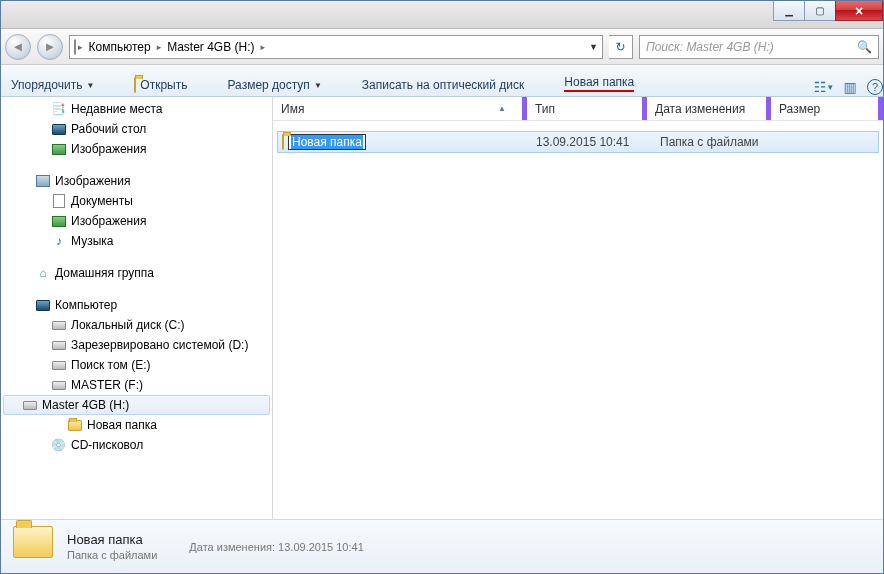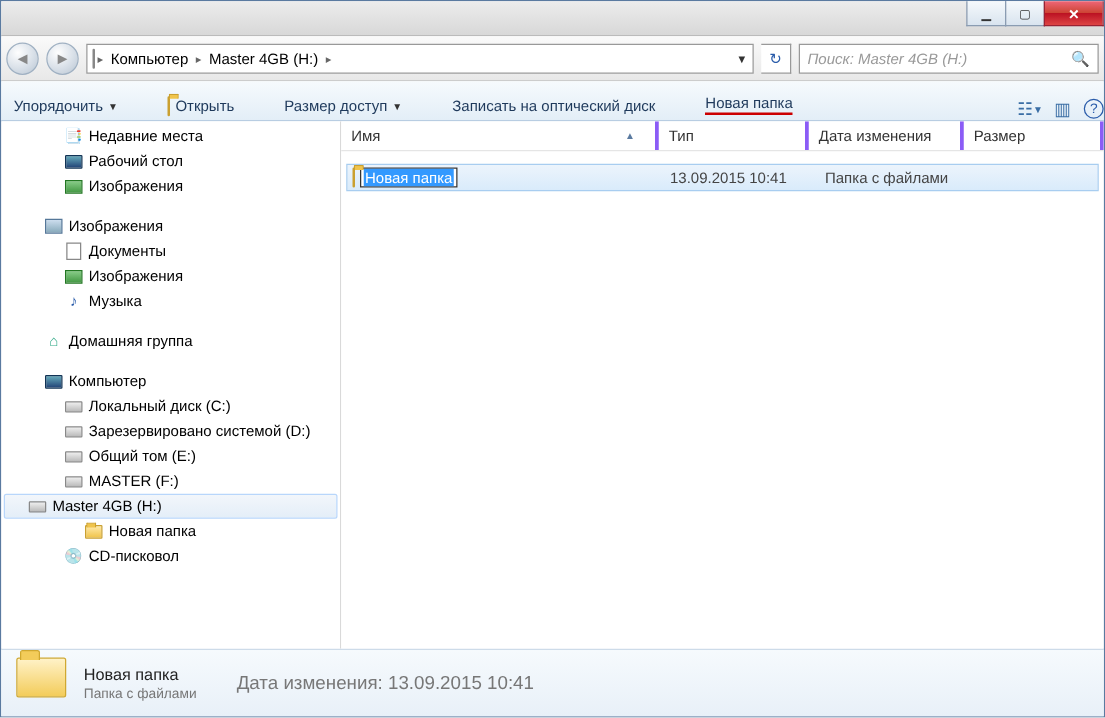--- a/index.html
+++ b/index.html
@@ -28,38 +28,38 @@
 .tree-item { display: flex; align-items: center; height: 20px; padding: 0 4px; gap: 4px; cursor: default; }
 .tree-item.sel { background: linear-gradient(#f2f6fb,#e4eef8); border: 1px solid #b8d6fb; border-radius: 2px; margin: 0 2px; padding: 0 2px; }
 .tree-item .exp { width: 12px; font-size: 9px; color: #777; text-align: center; }
 .tree-item .icon { width: 16px; height: 16px; display: flex; align-items: center; justify-content: center; font-size: 12px; }
 .indent-1 { padding-left: 18px; }
 .indent-2 { padding-left: 34px; }
 .indent-3 { padding-left: 50px; }
 .spacer { height: 12px; }
 .main { flex: 1; display: flex; flex-direction: column; background: #fff; }
 .cols { height: 24px; display: flex; align-items: center; border-bottom: 1px solid #e5e5e5; color: #333; font-size: 12px; }
-.col { padding: 0 8px; border-right: 3px solid #8b5cf6; height: 100%; display: flex; align-items: center; }
+.col { padding: 0 8px; border-right: 5px solid #8b5cf6; height: 100%; display: flex; align-items: center; }
 .col.name { width: 254px; }
 .col.date { width: 124px; }
 .col.type { width: 120px; }
 .col.size { flex: 1; }
 .filelist { flex: 1; padding-top: 10px; }
 .file-row { height: 22px; display: flex; align-items: center; background: linear-gradient(#ecf4fc,#d9ebfb); border: 1px solid #a8cdf0; margin: 0 4px; }
 .file-row .fname { width: 250px; display: flex; align-items: center; gap: 4px; padding-left: 4px; }
 .file-row .edit-box { background: #fff; border: 1px solid #333; padding: 0 2px; height: 16px; display: flex; align-items: center; }
 .file-row .edit-text { background: #3399ff; color: #fff; padding: 0 1px; }
 .file-row .fdate { width: 124px; padding-left: 8px; color: #444; }
 .file-row .ftype { width: 120px; padding-left: 8px; color: #444; }
 .details { height: 54px; background: linear-gradient(#f6fafd,#e8f0f8); border-top: 1px solid #cddbe9; display: flex; align-items: center; padding: 0 12px; gap: 12px; }
 .details .big-folder { width: 42px; height: 42px; }
 .details .info { display: flex; flex-direction: column; gap: 2px; }
 .details .title { font-size: 13px; color: #222; }
 .details .sub { font-size: 11px; color: #777; }
-.details .meta { font-size: 15px; color: #777; margin-left: 20px; }
+.details .meta { font-size: 11px; color: #777; margin-left: 20px; }
 .ico-monitor { background: linear-gradient(#6ab,#247); width: 14px; height: 11px; border: 1px solid #135; border-radius: 1px; }
 .ico-folder { width: 14px; height: 11px; background: linear-gradient(#ffe9a8,#f0c44c); border: 1px solid #caa030; border-radius: 1px; position: relative; }
 .ico-folder::before { content: ""; position: absolute; top: -3px; left: 0; width: 6px; height: 3px; background: #f0c44c; border: 1px solid #caa030; border-bottom: none; border-radius: 1px 1px 0 0; }
 .ico-folder-big { width: 40px; height: 32px; background: linear-gradient(#fff2c8,#f3cc5a); border: 1px solid #d0a830; border-radius: 2px; position: relative; }
 .ico-folder-big::before { content: ""; position: absolute; top: -7px; left: 2px; width: 14px; height: 7px; background: #f3cc5a; border: 1px solid #d0a830; border-bottom: none; border-radius: 2px 2px 0 0; }
 .ico-drive { width: 14px; height: 9px; background: linear-gradient(#eee,#bbb); border: 1px solid #888; border-radius: 1px; }
 .ico-lib { width: 14px; height: 12px; background: linear-gradient(#cde,#8ab); border: 1px solid #579; }
 .ico-pic { width: 14px; height: 11px; background: linear-gradient(#8c8,#494); border: 1px solid #272; }
 .ico-music { color: #2a5caa; font-size: 13px; }
 .ico-video { width: 14px; height: 11px; background: #247; border: 1px solid #135; }
@@ -199,21 +199,21 @@
           <span class="icon">
             <span class="ico-drive"></span>
           </span>
           <span>Зарезервировано системой (D:)</span>
         </div>
       <div class="tree-item indent-2">
           <span class="exp"></span>
           <span class="icon">
             <span class="ico-drive"></span>
           </span>
-          <span>Общий том (E:)</span>
+          <span>Поиск том (E:)</span>
         </div>
       <div class="tree-item indent-2">
           <span class="exp"></span>
           <span class="icon">
             <span class="ico-drive"></span>
           </span>
           <span>MASTER (F:)</span>
         </div>
       <div class="tree-item indent-2 sel">
           <span class="exp"></span>

